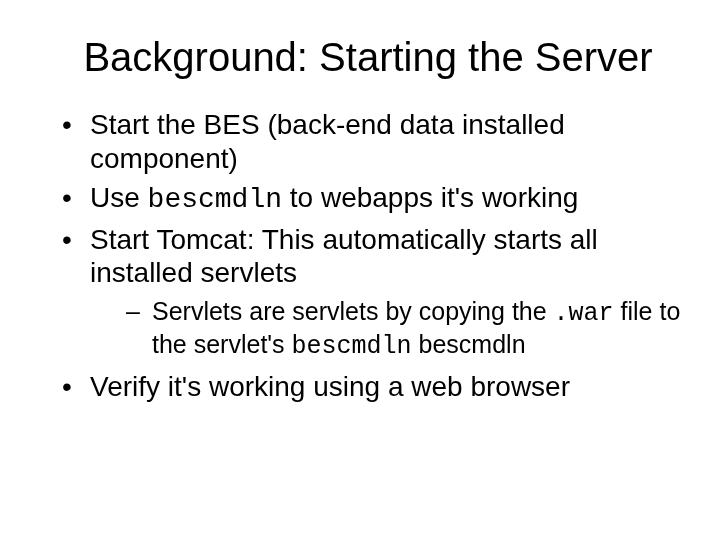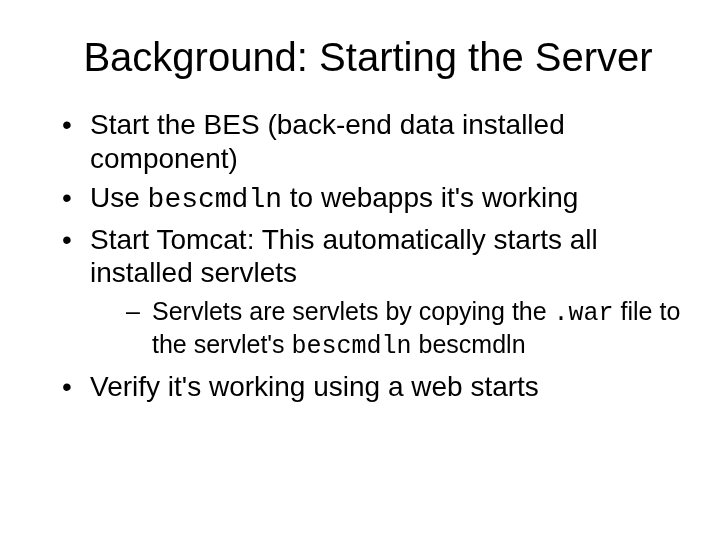--- a/index.html
+++ b/index.html
@@ -81,16 +81,16 @@
     </li>
     <li>
       <span>Start Tomcat: This automatically starts all installed servlets</span>
       <ul class="level2">
         <li>
           <span>Servlets are servlets by copying the </span><span class="code">.war</span><span> file to the servlet's </span><span class="code">bescmdln</span><span> bescmdln</span>
         </li>
       </ul>
     </li>
     <li>
-      <span>Verify it's working using a web starts</span>
+      <span>Verify it's working using a web browser</span>
     </li>
   </ul>
 </div>
 
 </body></html>

